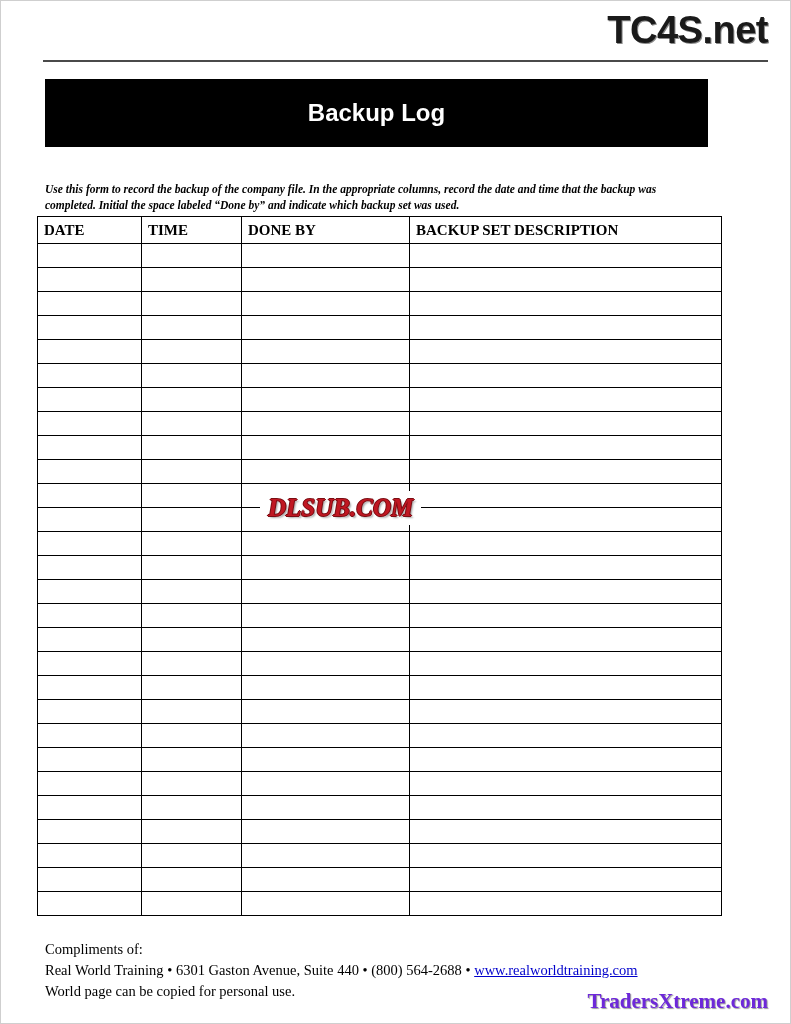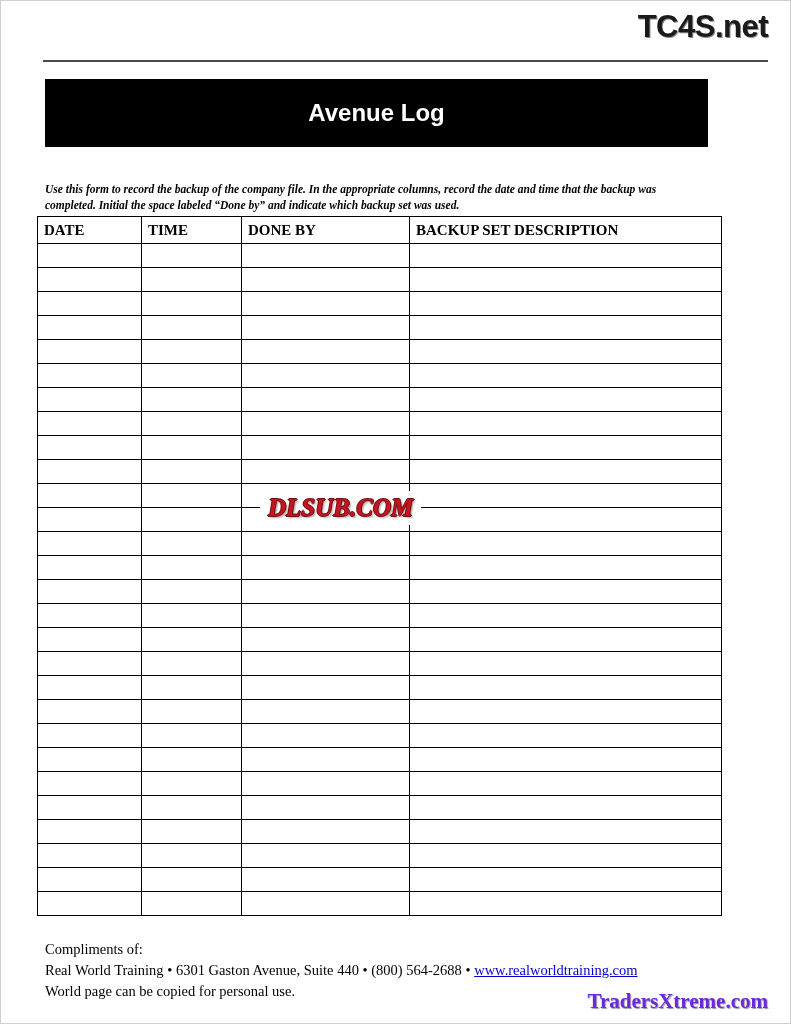--- a/index.html
+++ b/index.html
@@ -24,21 +24,21 @@
     border: 1px solid #cfcfcf;
     background: #ffffff;
   }
   
   .brand-top {
     position: absolute;
     right: 22px;
     top: 8px;
     font-family: "Liberation Sans", sans-serif;
     font-weight: bold;
-    font-size: 31px;
+    font-size: 38px;
     letter-spacing: -0.5px;
     color: #1a1a1a;
     text-shadow: 1px 1px 0 #8a8a8a;
   }
   .rule-top {
     position: absolute;
     left: 42px;
     right: 22px;
     top: 59px;
     height: 2px;
@@ -151,21 +151,21 @@
 </style>
 </head>
 <body>
 
 <div class="page">
 
   <div class="brand-top">TC4S.net</div>
   <div class="rule-top"></div>
 
   <div class="title-bar">
-    <span class="title-text">Avenue Log</span>
+    <span class="title-text">Backup Log</span>
   </div>
 
   <p class="intro">Use this form to record the backup of the company file.  In the appropriate columns, record the date and time that the backup was completed.  Initial the space labeled “Done by” and indicate which backup set was used.</p>
 
   <table class="log-table">
     <colgroup>
       <col class="col-date">
         <col class="col-time">
         <col class="col-done">
         <col class="col-desc">

